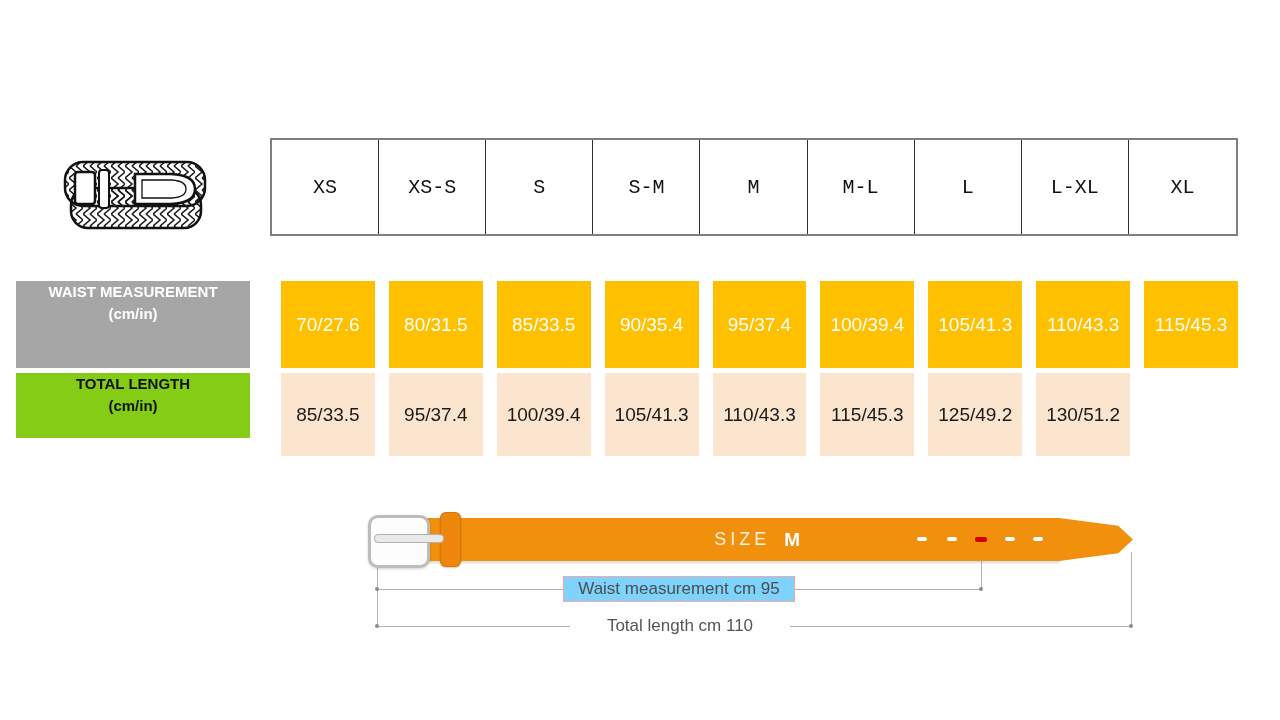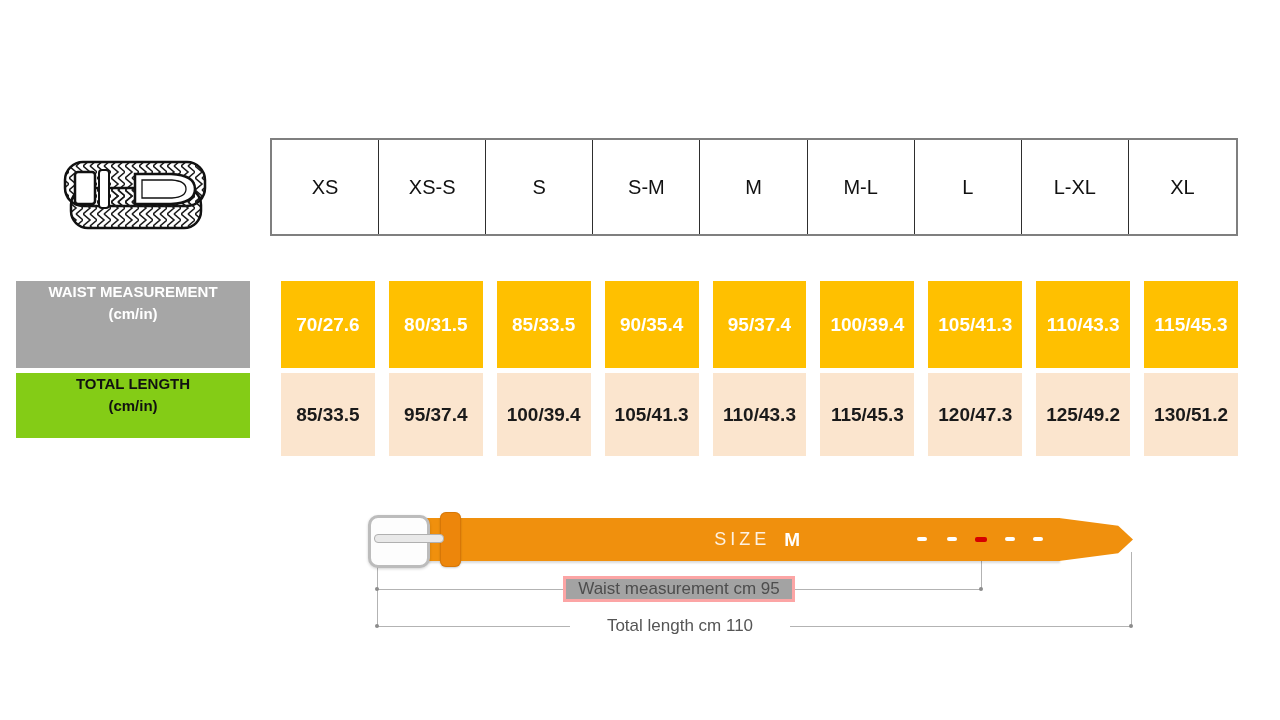--- a/index.html
+++ b/index.html
@@ -8,21 +8,21 @@
     font-family:"Liberation Sans",sans-serif;overflow:hidden;
   }
   
   .size-header{
     position:absolute;left:270px;top:138px;width:968px;height:98px;
     display:grid;grid-template-columns:repeat(9,1fr);
     border:2px solid #7f7f7f;box-sizing:border-box;background:#fff;
   }
   .size-cell{
     display:flex;align-items:center;justify-content:center;
-    font-size:20px;color:#111;border-right:1px solid #2e2e2e;box-sizing:border-box;
+    font-size:20px;color:#111;border-right:1px solid #2e2e2e;box-sizing:border-box;font-family:Liberation Mono, monospace;
   }
   .size-cell:last-child{border-right:none;text-align:right;}
 
   
   .row-label{
     position:absolute;left:16px;width:234px;
     display:flex;flex-direction:column;align-items:center;
     font-weight:bold;font-size:15px;line-height:1.45;text-align:center;box-sizing:border-box;
   }
   .row-label.waist{top:281px;height:87px;background:#a6a6a6;color:#ffffff;}
@@ -30,21 +30,21 @@
 
   
   .data-row{
     position:absolute;left:270px;width:968px;
     display:grid;grid-template-columns:repeat(9,1fr);gap:3px;box-sizing:border-box;
   }
   .data-row.waist{top:281px;height:87px;}
   .data-row.length{top:373px;height:83px;}
   .data-cell{
     display:flex;align-items:center;justify-content:center;
-    font-weight:bold;font-size:19px;margin-left:11px;
+    font-weight:normal;font-size:19px;margin-left:11px;
   }
   .data-row.waist .data-cell{background:#ffc000;color:#ffffff;}
   .data-row.length .data-cell{background:#fbe5ce;color:#1a1a1a;}
 
   
   .belt-icon{position:absolute;left:55px;top:142px;width:160px;height:105px;}
 
   
   .strap{
     position:absolute;left:425px;top:518px;width:635px;height:43px;
@@ -78,21 +78,21 @@
     position:absolute;top:537px;width:10px;height:4px;border-radius:2px;background:#ffffff;z-index:3;
   }
   .hole.red{background:#d50000;width:12px;height:5px;}
 
   
   .vline{position:absolute;width:1px;background:#b3b3b3;z-index:0;}
   .hline{position:absolute;height:1px;background:#b3b3b3;z-index:0;}
   .dim-dot{position:absolute;width:4px;height:4px;border-radius:50%;background:#8c8c8c;z-index:1;}
   .waist-caption{
     position:absolute;left:563px;top:576px;width:232px;height:26px;z-index:2;
-    background:#a3a3a3;border:3px solid #fca5a5;box-sizing:border-box;
+    background:#7dd3fc;border:1px solid #fca5a5;box-sizing:border-box;
     display:flex;align-items:center;justify-content:center;
     font-size:17px;color:#4d4d4d;
   }
   .length-caption{
     position:absolute;left:570px;top:614px;width:220px;height:24px;z-index:2;
     background:#ffffff;display:flex;align-items:center;justify-content:center;
     font-size:17px;color:#555555;
   }
 </style>
 </head>
@@ -146,21 +146,20 @@
   <div class="data-cell">115/45.3</div>
 </div>
 
 <div class="data-row length">
   <div class="data-cell">85/33.5</div>
   <div class="data-cell">95/37.4</div>
   <div class="data-cell">100/39.4</div>
   <div class="data-cell">105/41.3</div>
   <div class="data-cell">110/43.3</div>
   <div class="data-cell">115/45.3</div>
-  <div class="data-cell">120/47.3</div>
   <div class="data-cell">125/49.2</div>
   <div class="data-cell">130/51.2</div>
 </div>
 
 <div class="vline" style="left:377px;top:566px;height:61px;"></div>
 <div class="vline" style="left:981px;top:546px;height:43px;"></div>
 <div class="vline" style="left:1131px;top:552px;height:74px;"></div>
 <div class="hline" style="left:377px;top:589px;width:604px;"></div>
 <div class="hline" style="left:377px;top:626px;width:754px;"></div>
 <div class="dim-dot" style="left:375px;top:587px;"></div>

